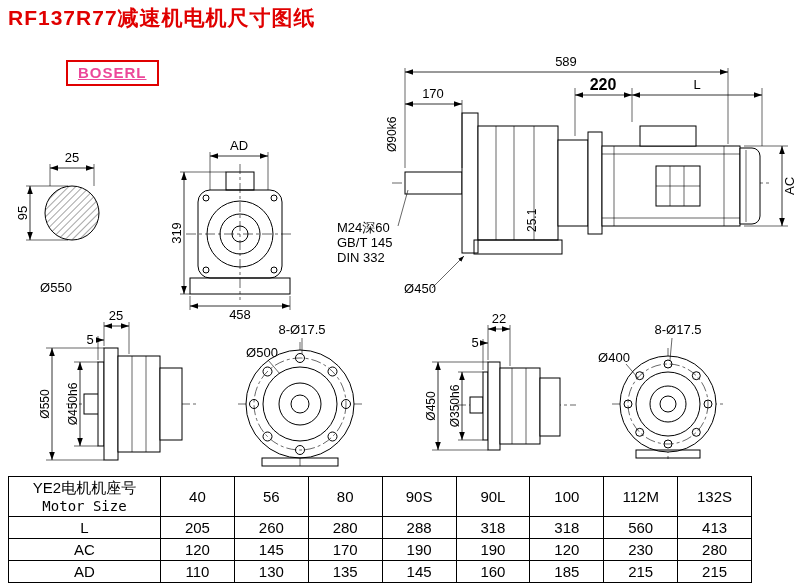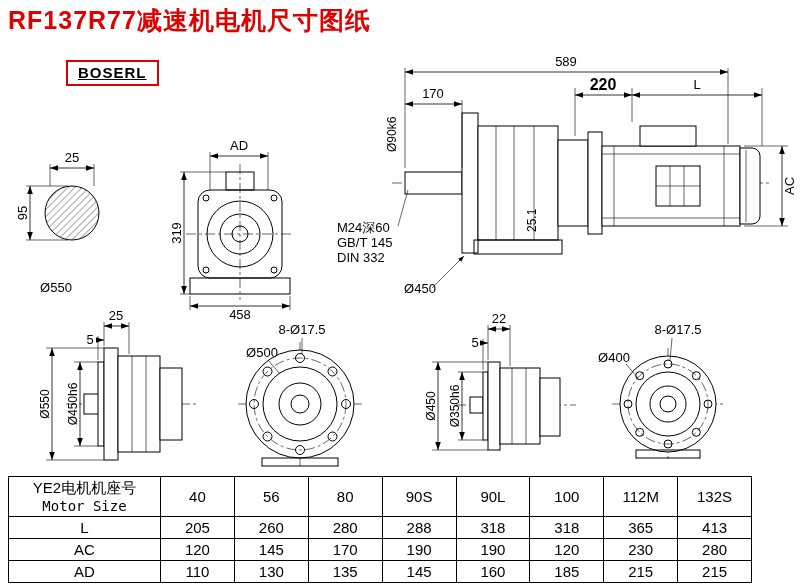--- a/index.html
+++ b/index.html
@@ -1,20 +1,20 @@
 <!DOCTYPE html>
 <html><head>
 <meta charset="utf-8">
 <style>
   * { margin:0; padding:0; box-sizing:border-box; }
   html,body { width:800px; height:586px; background:#fff; font-family:"Liberation Sans",sans-serif; }
   .page { position:relative; width:800px; height:586px; background:#fff; overflow:hidden; }
-  .title { position:absolute; left:8px; top:4px; font-size:25px; font-weight:bold; color:#e00000; letter-spacing:1px; white-space:nowrap; }
+  .title { position:absolute; left:8px; top:4px; font-size:21px; font-weight:bold; color:#e00000; letter-spacing:1px; white-space:nowrap; }
   .logo { position:absolute; left:66px; top:60px; border:2px solid #e00000; padding:2px 10px; background:#fff; }
-  .logo span { color:#000000; font-size:15px; font-weight:bold; text-decoration:underline; letter-spacing:1px; }
+  .logo span { color:#ec4899; font-size:15px; font-weight:bold; text-decoration:underline; letter-spacing:1px; }
   svg.drawing { position:absolute; left:0; top:0; }
   svg .ln { stroke:#000; fill:none; stroke-width:1; }
   svg .thin { stroke:#000; fill:none; stroke-width:0.6; }
   svg .dim { stroke:#000; fill:none; stroke-width:0.8; }
   svg .center { stroke:#000; fill:none; stroke-width:0.6; stroke-dasharray:10 3 3 3; }
   svg .fill-white { fill:#fff; }
   svg text { font-size:13px; fill:#000; stroke:none; font-family:"Liberation Sans",sans-serif; }
   svg text.big { font-size:16px; font-weight:bold; }
   svg text.sm { font-size:12px; }
   .dim-table { position:absolute; left:8px; top:476px; width:744px; border-collapse:collapse; table-layout:fixed; }
@@ -315,21 +315,21 @@
         <td>132S</td>
       </tr>
       <tr>
         <td>L</td>
         <td>205</td>
         <td>260</td>
         <td>280</td>
         <td>288</td>
         <td>318</td>
         <td>318</td>
-        <td>365</td>
+        <td>560</td>
         <td>413</td>
       </tr>
       <tr>
         <td>AC</td>
         <td>120</td>
         <td>145</td>
         <td>170</td>
         <td>190</td>
         <td>190</td>
         <td>120</td>

